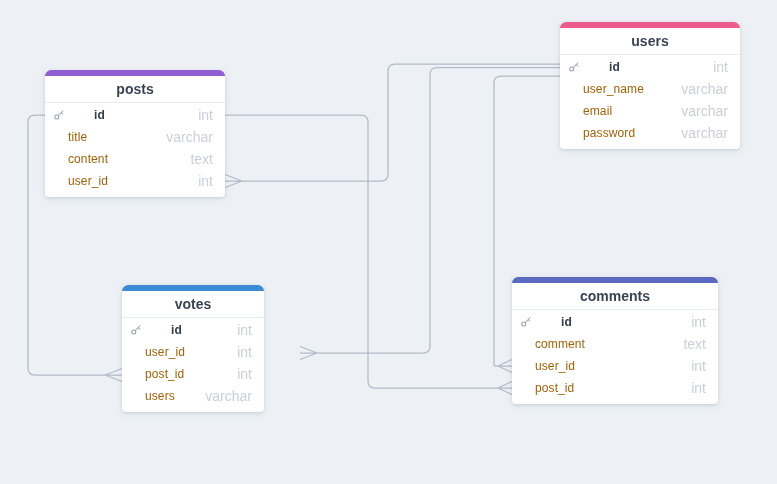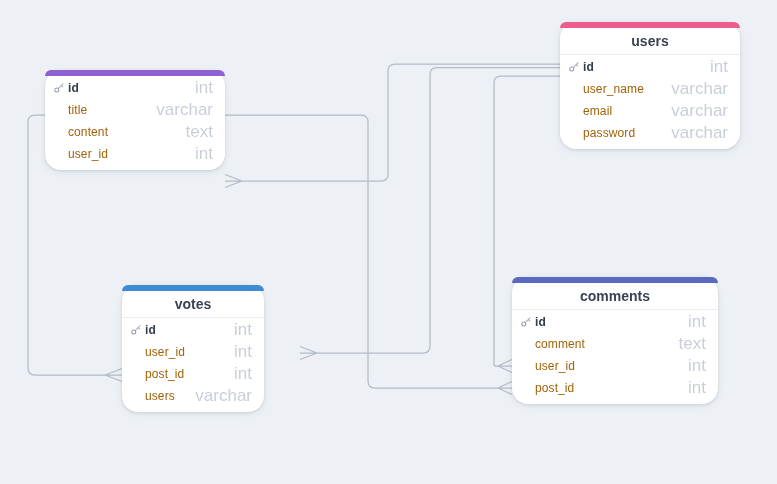--- a/index.html
+++ b/index.html
@@ -15,21 +15,21 @@
     overflow: hidden;
   }
   #wires {
     position: absolute;
     inset: 0;
     pointer-events: none;
   }
   .db-table {
     position: absolute;
     background: #ffffff;
-    border-radius: 16px;
+    border-radius: 4px;
     box-shadow: 0 1px 3px rgba(45, 55, 75, 0.14), 0 2px 8px rgba(45, 55, 75, 0.07);
     z-index: 2;
   }
   .accent {
     height: 6px;
     border-radius: 6px 6px 0 0;
   }
   .tbl-title {
     height: 26px;
     line-height: 26px;
@@ -56,23 +56,24 @@
     align-items: center;
   }
   .fname {
     flex: 1;
     color: #a16207;
     letter-spacing: 0.1px;
   }
   .row.pk .fname {
     font-weight: 700;
     color: #333d4f;
+    margin-left: 26px;
   }
   .ftype {
-    font-size: 17px;
+    font-size: 14px;
     color: #c9cfd9;
   }
 </style>
 </head>
 <body>
 
 <div id="canvas">
   <svg id="wires" width="777" height="484" viewBox="0 0 777 484" xmlns="http://www.w3.org/2000/svg">
       <g fill="none" stroke="#b2bbc9" stroke-width="1.25">
         <path d="M 560 64 L 395 64 Q 388 64 388 71 L 388 174 Q 388 181 381 181 L 242 181"></path>
@@ -90,20 +91,21 @@
         <path d="M 225 115 L 361 115 Q 368 115 368 122 L 368 381 Q 368 388 375 388 L 498 388"></path>
         <path d="M 512 381.5 L 498 388 M 512 394.5 L 498 388 M 498 388 L 512 388"></path>
       </g>
       <g fill="none" stroke="#b2bbc9" stroke-width="1.25">
         <path d="M 45 115 L 35 115 Q 28 115 28 122 L 28 368 Q 28 375 35 375 L 105 375"></path>
         <path d="M 122 368.5 L 105 375 M 122 381.5 L 105 375 M 105 375 L 122 375"></path>
       </g>
     </svg>
 <div class="db-table" style="left: 45px; top: 70px; width: 180px;">
       <div class="accent" style="background: rgb(143, 95, 211);"></div>
+      <div class="tbl-title">posts</div>
       <div class="rows">
         <div class="row pk">
           <span class="icon-slot">
             <svg width="12" height="12" viewBox="0 0 24 24" fill="none" stroke="#97a1b0" stroke-width="2.1" stroke-linecap="round">
               <circle cx="7.5" cy="16" r="4"></circle>
               <path d="M10.6 13 L20 3.5 M16.5 7 L19.5 10"></path>
             </svg>
           </span>
           <span class="fname">id</span>
           <span class="ftype">int</span>

